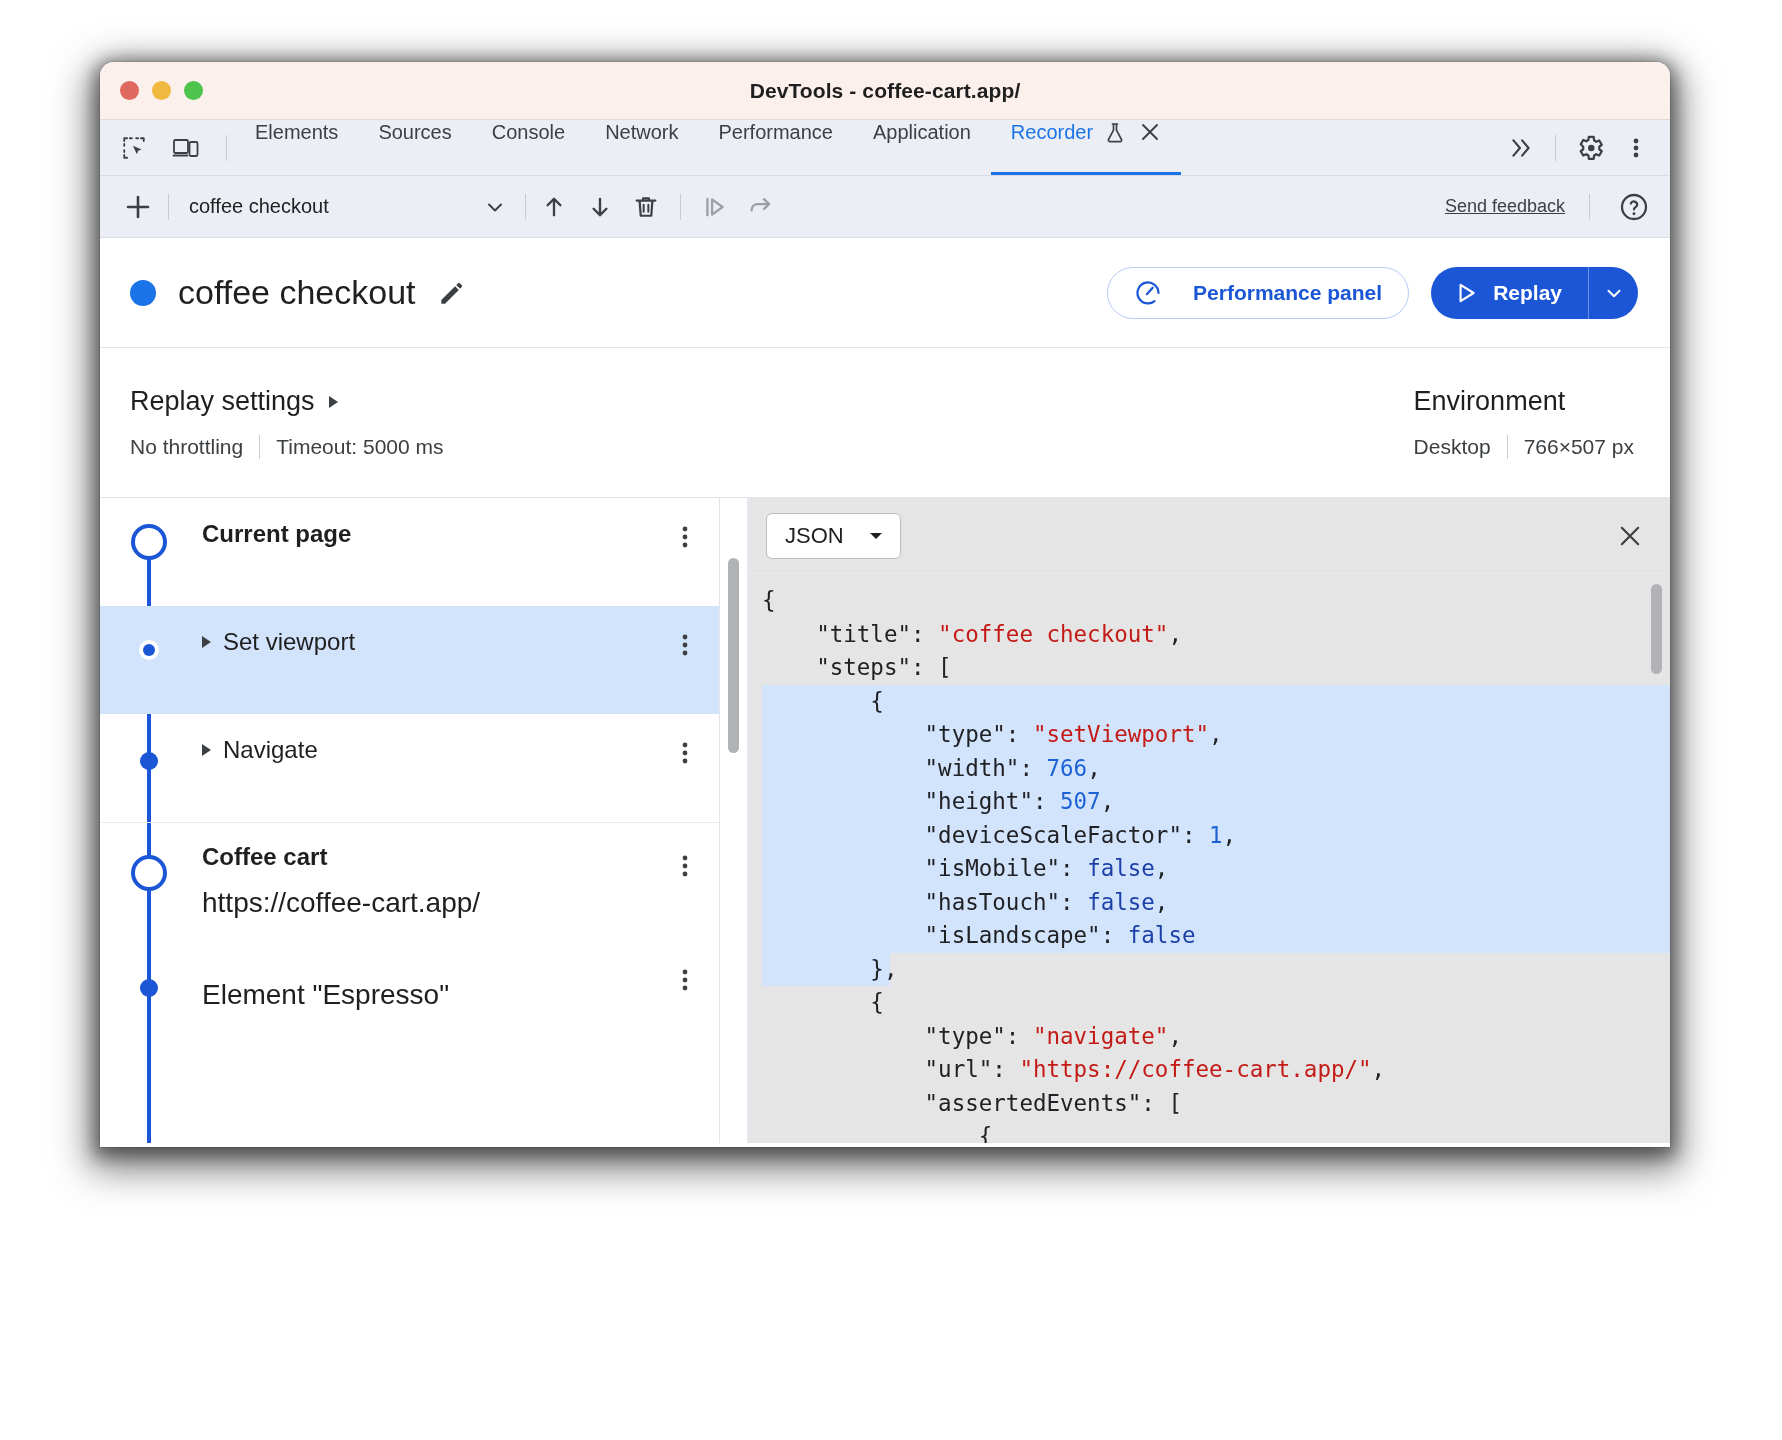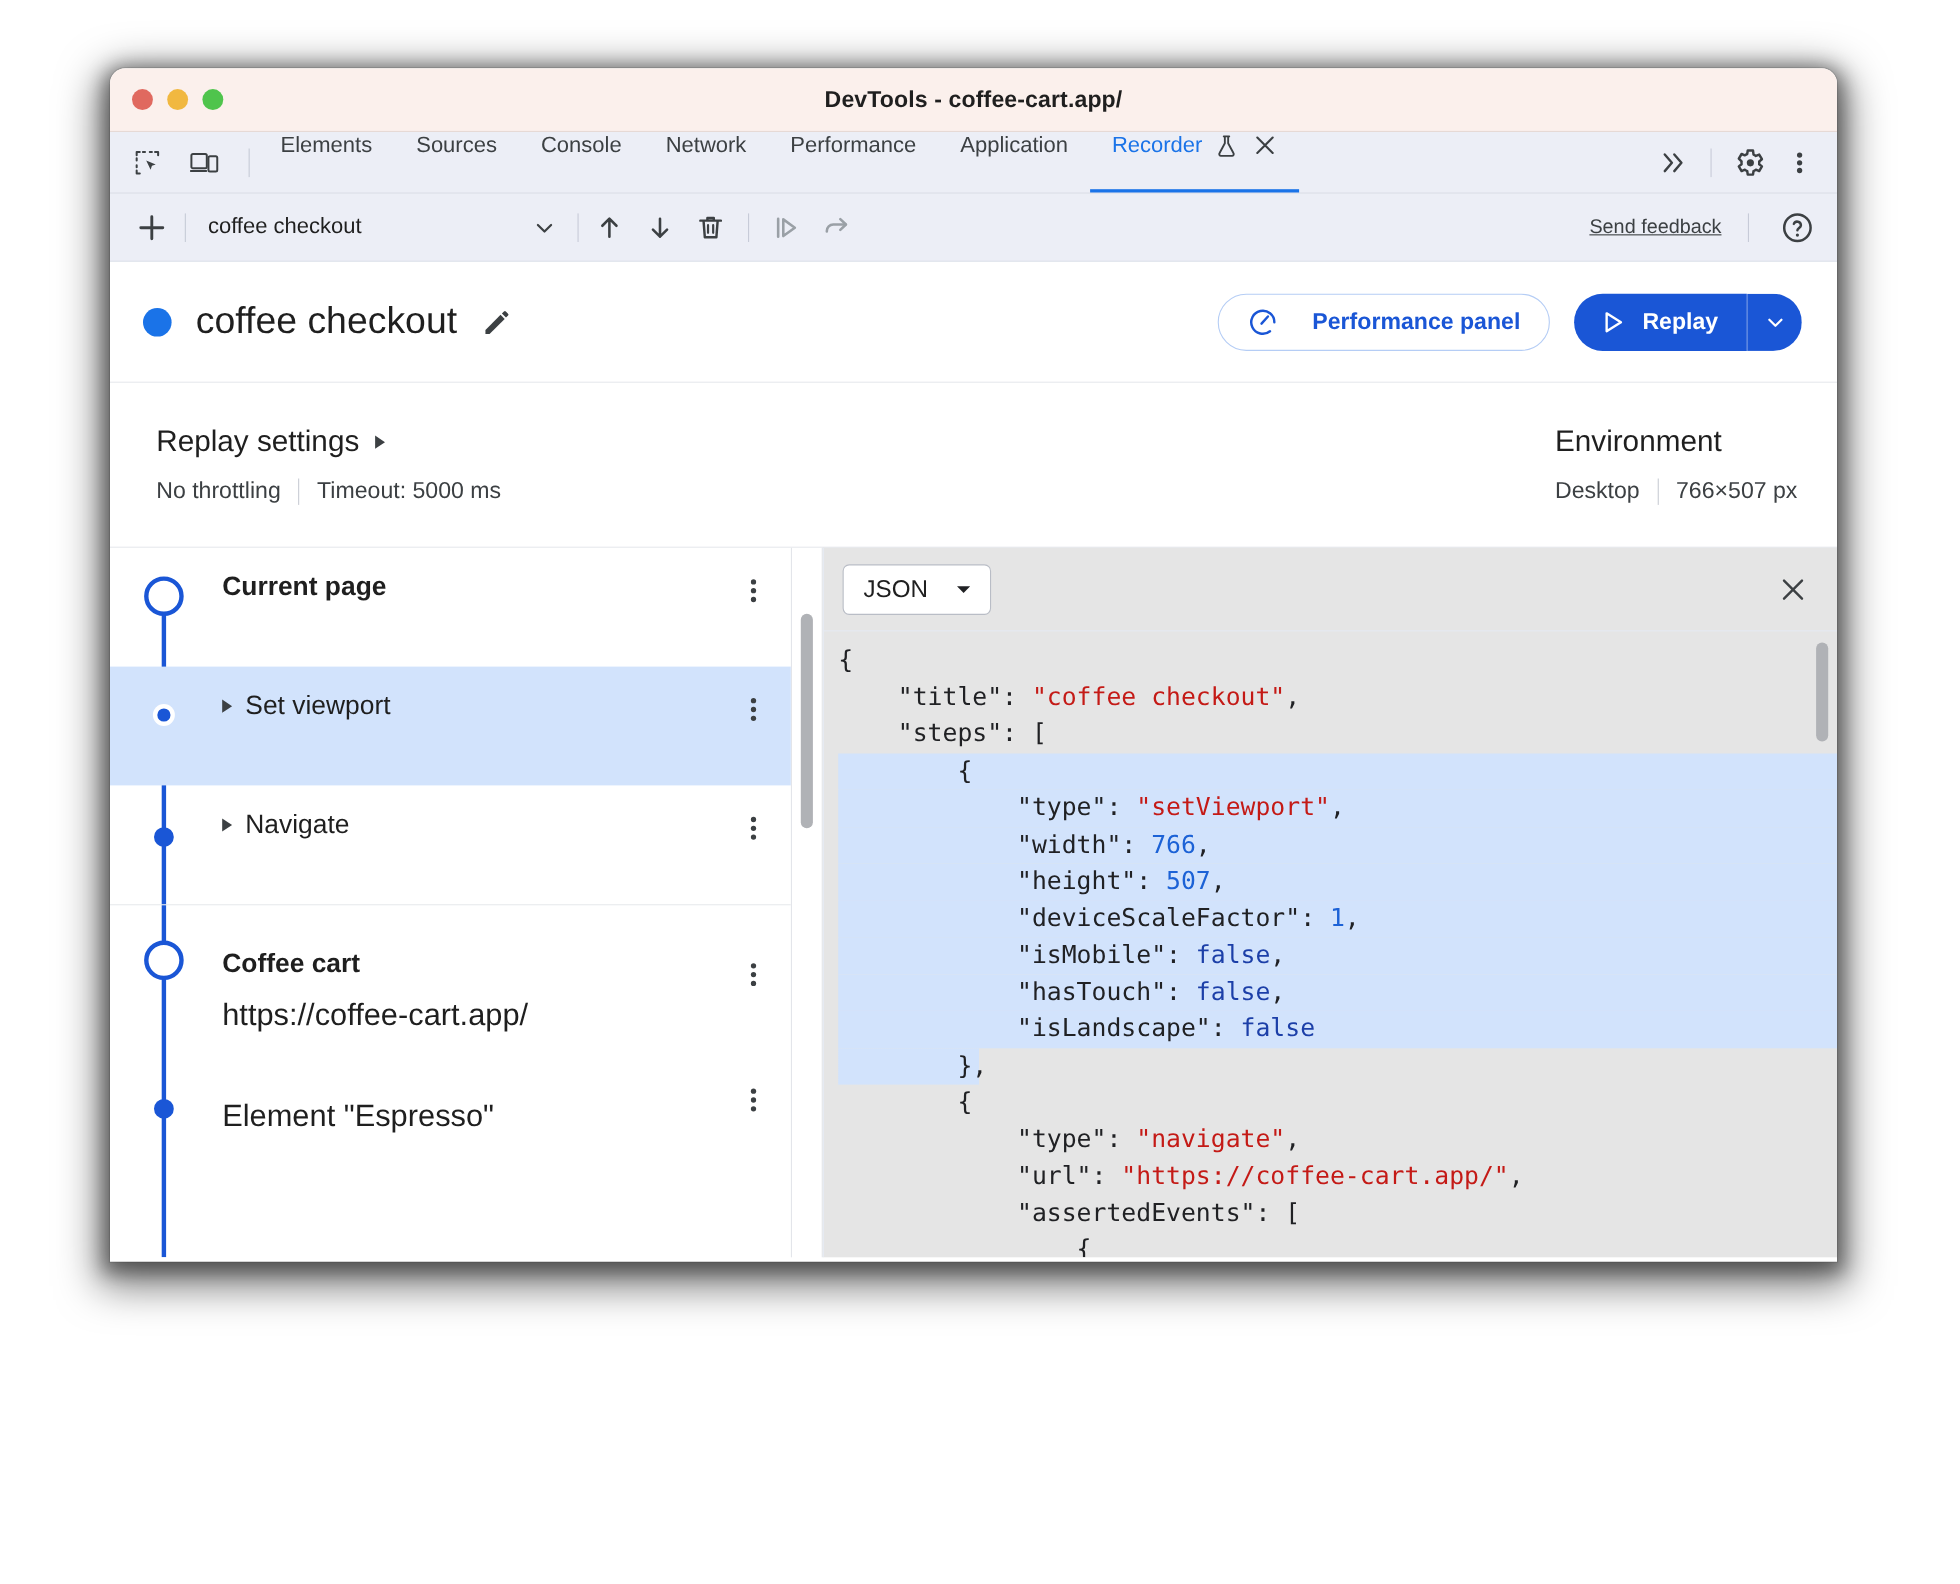--- a/index.html
+++ b/index.html
@@ -136,21 +136,21 @@
     border-radius: 0 26px 26px 0; cursor: pointer;
     display: flex; align-items: center; justify-content: center;
     border-left: 1px solid rgba(255,255,255,.35);
   }
 
   
   .settings-strip {
     height: 150px; background: #fff;
     border-bottom: 1px solid #e3e5ea;
     display: flex; align-items: center;
-    padding: 0 36px 0 42px;
+    padding: 0 36px 0 30px;
   }
   .set-col { display: flex; flex-direction: column; gap: 18px; }
   .set-title { font-size: 27px; color: #1f1f1f; display: flex; align-items: center; gap: 14px; cursor: pointer; }
   .set-sub { display: flex; align-items: center; font-size: 21px; color: #3c4043; }
   .set-sub .pipe { width: 1px; height: 24px; background: #c9ccd4; margin: 0 16px; }
   .env-col { margin-left: auto; text-align: left; }
   .env-col .set-title { cursor: default; }
 
   
   .split { display: flex; height: 645px; }
@@ -497,21 +497,21 @@
           </div>
           <div class="kebab">
             <svg width="20" height="26" viewBox="0 0 20 26">
               <circle cx="10" cy="5" r="2.4" fill="#3c4043"></circle>
                 <circle cx="10" cy="13" r="2.4" fill="#3c4043"></circle>
                 <circle cx="10" cy="21" r="2.4" fill="#3c4043"></circle>
             </svg>
           </div>
         </div>
 
-        <div class="step divider-top" style="padding-top:40px;">
+        <div class="step divider-top" style="padding-top:20px;">
           <span class="marker ring" style="top:32px;"></span>
           <div class="step-body">
             <div class="step-label bold">Coffee cart</div>
             <div class="step-sub">https://coffee-cart.app/</div>
           </div>
           <div class="kebab" style="padding-top:10px;">
             <svg width="20" height="26" viewBox="0 0 20 26">
               <circle cx="10" cy="5" r="2.4" fill="#3c4043"></circle>
                 <circle cx="10" cy="13" r="2.4" fill="#3c4043"></circle>
                 <circle cx="10" cy="21" r="2.4" fill="#3c4043"></circle>

